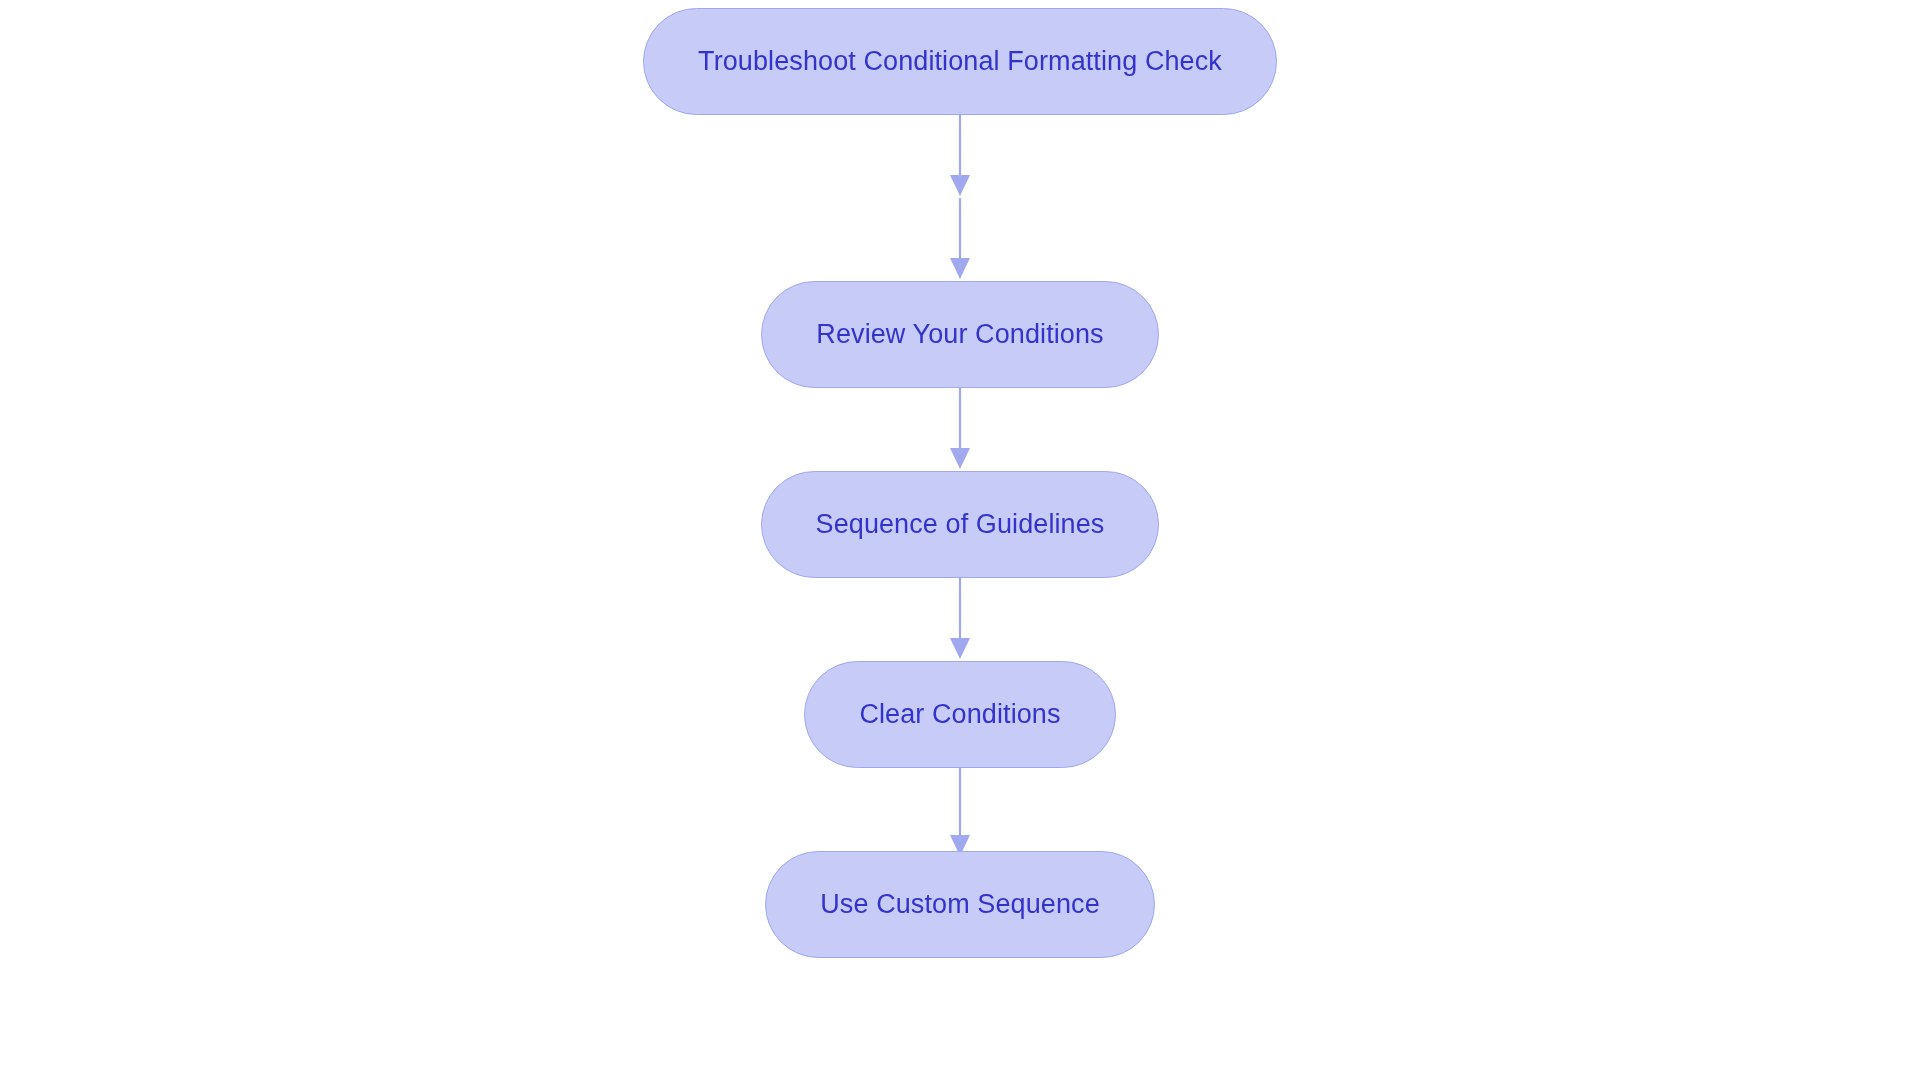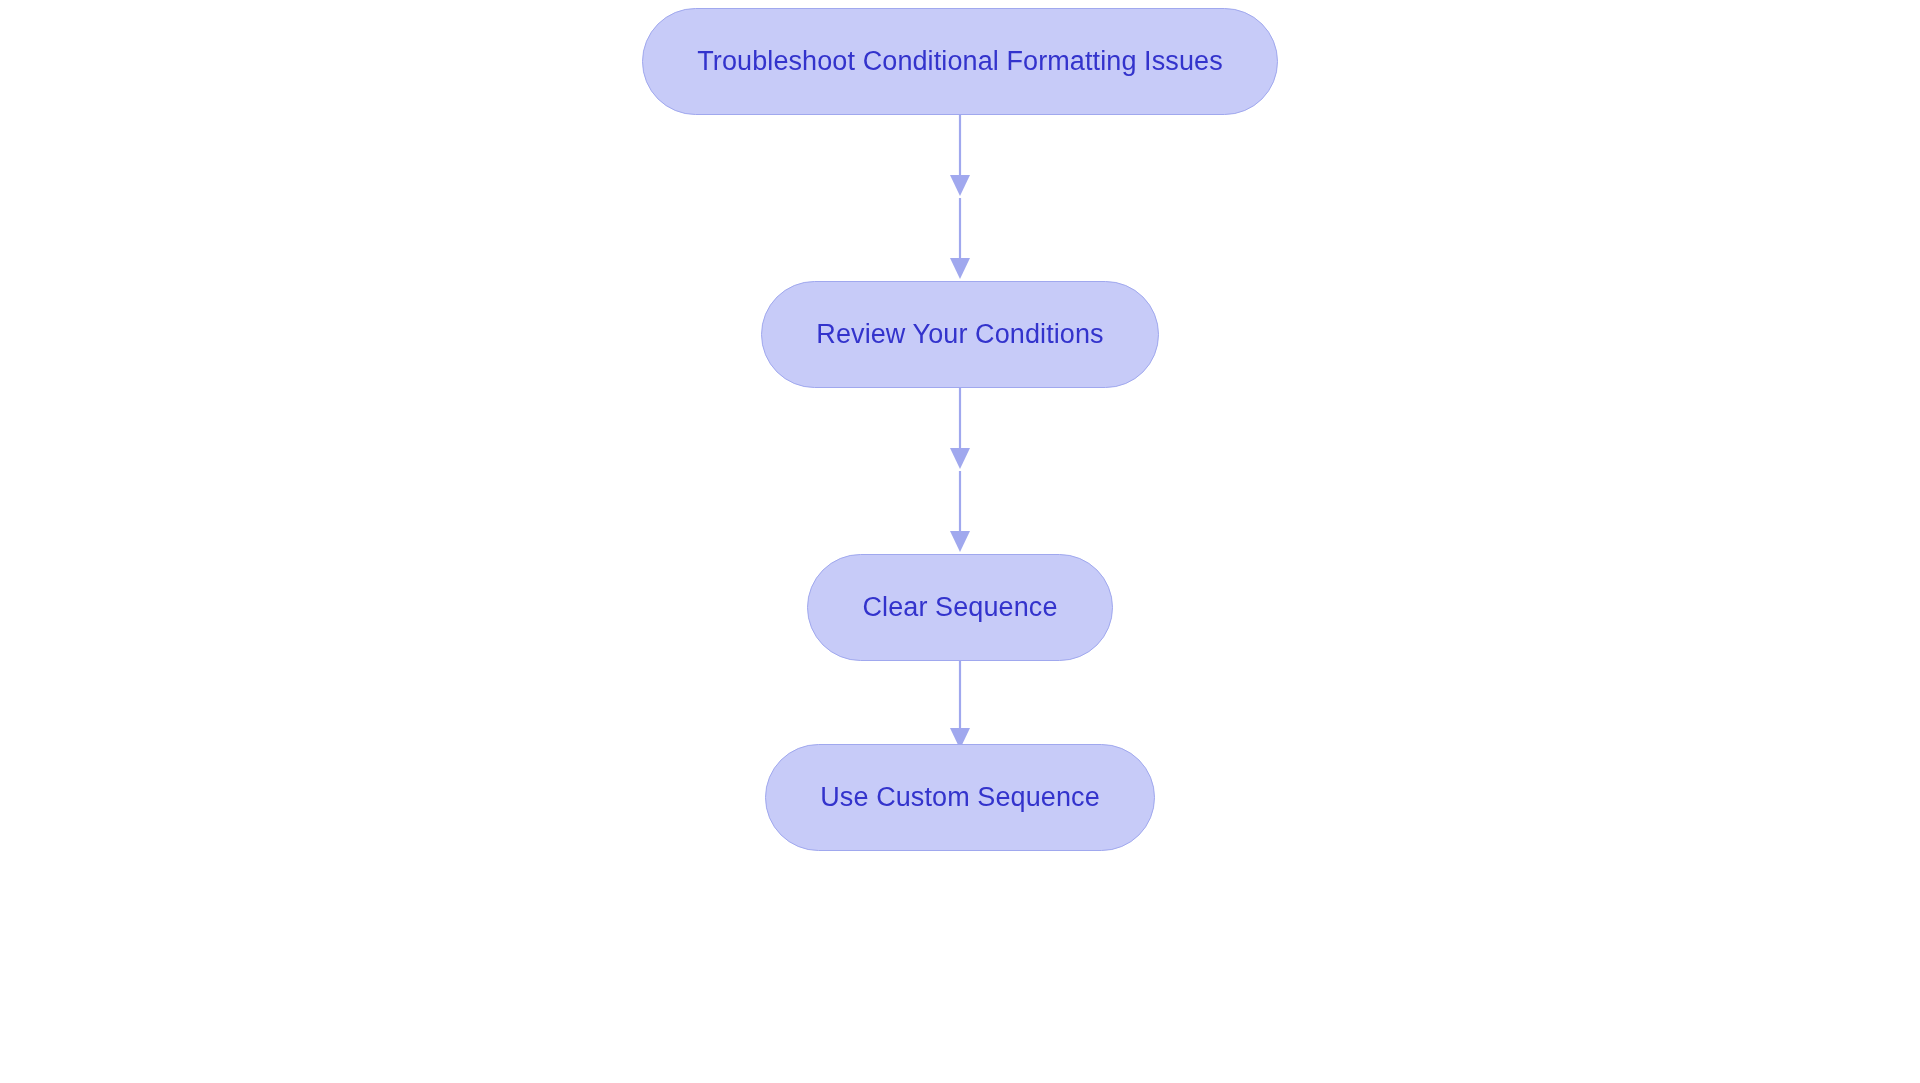--- a/index.html
+++ b/index.html
@@ -84,21 +84,21 @@
 </style>
 </head>
 <body>
 
 <div id="flowchart-canvas">
   <div class="flow-column">
 
     <div class="spacer-top"></div>
 
     <div class="node">
-      <span class="node-label">Troubleshoot Conditional Formatting Issues</span>
+      <span class="node-label">Troubleshoot Conditional Formatting Check</span>
     </div>
 
     <div class="connector">
       <svg viewBox="0 0 30 83" xmlns="http://www.w3.org/2000/svg" aria-hidden="true">
         <line class="connector-line" x1="15" y1="0" x2="15" y2="64"></line>
         <polygon class="connector-head" points="15,81 5,60 25,60"></polygon>
       </svg>
     </div>
 
 
@@ -113,30 +113,33 @@
       <span class="node-label">Review Your Conditions</span>
     </div>
 
     <div class="connector">
       <svg viewBox="0 0 30 83" xmlns="http://www.w3.org/2000/svg" aria-hidden="true">
         <line class="connector-line" x1="15" y1="0" x2="15" y2="64"></line>
         <polygon class="connector-head" points="15,81 5,60 25,60"></polygon>
       </svg>
     </div>
 
+    <div class="node">
+      <span class="node-label">Sequence of Guidelines</span>
+    </div>
 
     <div class="connector">
       <svg viewBox="0 0 30 83" xmlns="http://www.w3.org/2000/svg" aria-hidden="true">
         <line class="connector-line" x1="15" y1="0" x2="15" y2="64"></line>
         <polygon class="connector-head" points="15,81 5,60 25,60"></polygon>
       </svg>
     </div>
 
     <div class="node">
-      <span class="node-label">Clear Sequence</span>
+      <span class="node-label">Clear Conditions</span>
     </div>
 
     <div class="connector">
       <svg viewBox="0 0 30 83" xmlns="http://www.w3.org/2000/svg" aria-hidden="true">
         <line class="connector-line" x1="15" y1="0" x2="15" y2="70"></line>
         <polygon class="connector-head" points="15,88 5,67 25,67"></polygon>
       </svg>
     </div>
 
     <div class="node">

